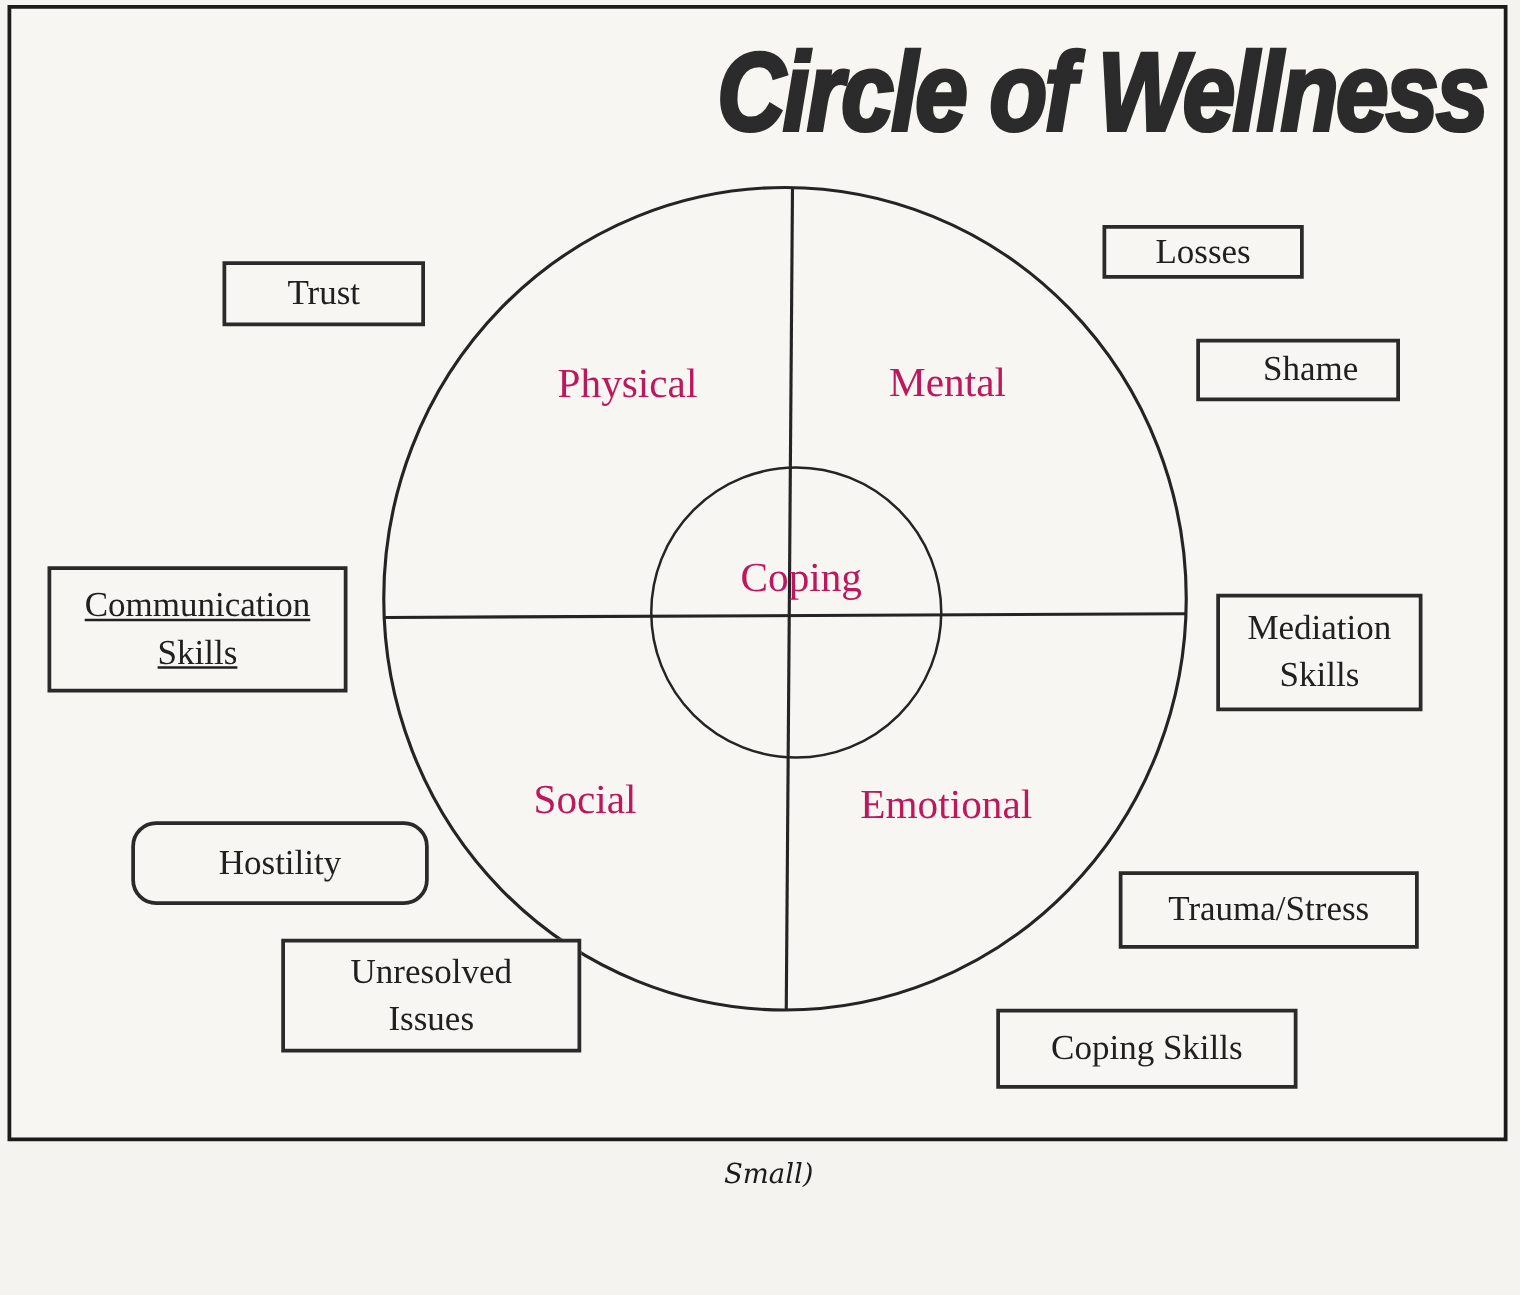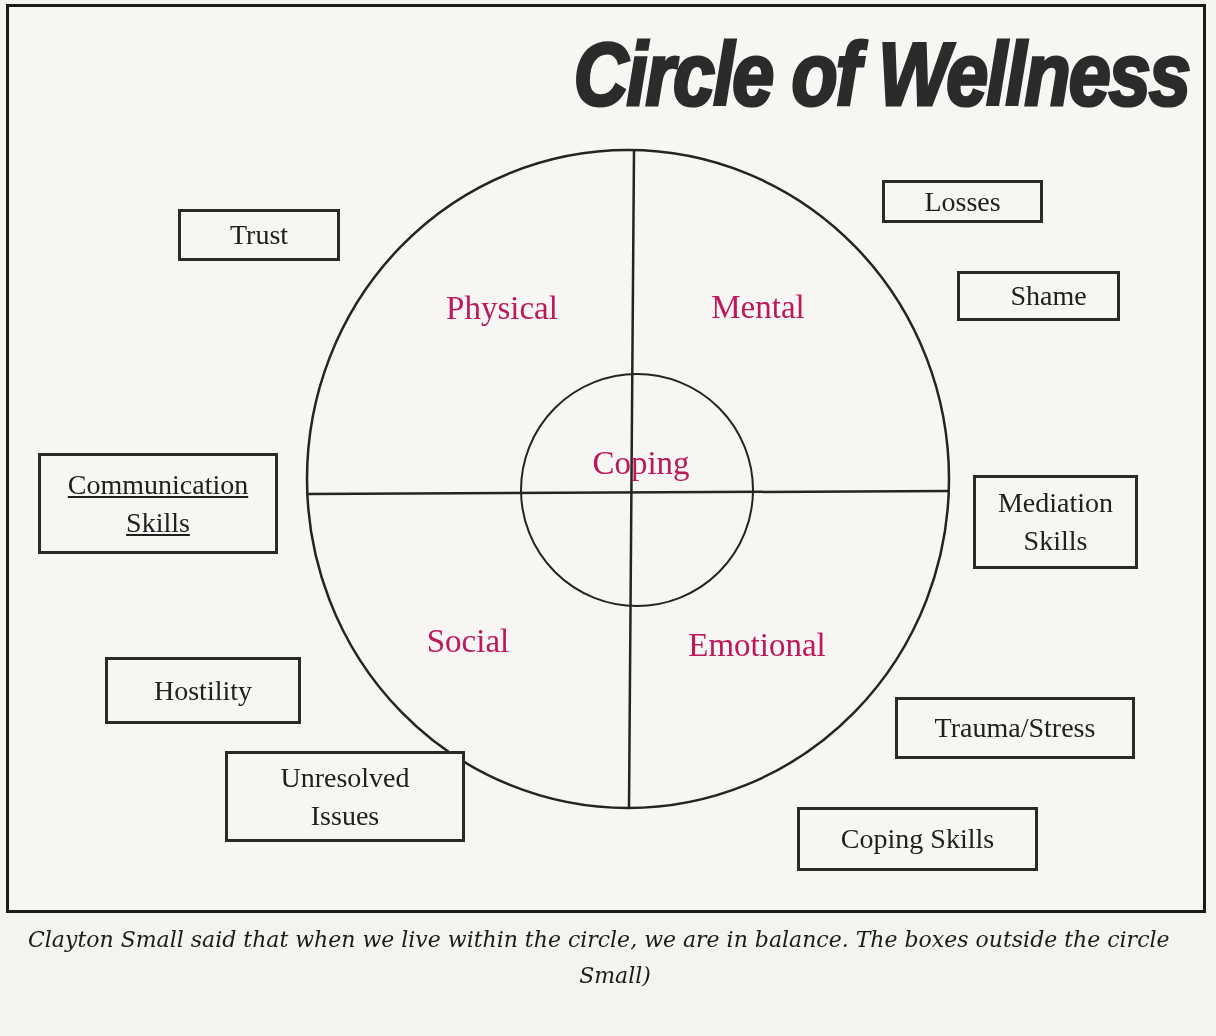--- a/index.html
+++ b/index.html
@@ -58,21 +58,21 @@
     text-align: center;
     font-size: 28px;
     line-height: 1.35;
     color: #202020;
   }
   .box-trust         { left: 178px; top: 209px; width: 162px; height: 52px; }
   .box-losses        { left: 882px; top: 180px; width: 161px; height: 43px; }
   .box-shame         { left: 957px; top: 271px; width: 163px; height: 50px; padding-left: 20px; }
   .box-communication { left: 38px;  top: 453px; width: 240px; height: 101px; padding: 0 14px; text-decoration: underline; }
   .box-mediation     { left: 973px; top: 475px; width: 165px; height: 94px; padding: 0 10px; }
-  .box-hostility     { left: 105px; top: 657px; width: 196px; height: 67px; }
+  .box-hostility     { left: 105px; top: 657px; width: 238px; height: 67px; border-radius: 20px; }
   .box-trauma        { left: 895px; top: 697px; width: 240px; height: 62px; }
   .box-unresolved    { left: 225px; top: 751px; width: 240px; height: 91px; padding: 0 34px; }
   .box-coping        { left: 797px; top: 807px; width: 241px; height: 64px; }
   .caption {
     position: absolute;
     left: 0; top: 922px;
     width: 1216px;
     font-family: "DejaVu Serif", serif;
     font-style: italic;
     font-size: 22px;
@@ -108,15 +108,14 @@
 <div class="challenge-box box-losses">Losses</div>
 <div class="challenge-box box-shame">Shame</div>
 <div class="challenge-box box-communication">Communication Skills</div>
 <div class="challenge-box box-mediation">Mediation Skills</div>
 <div class="challenge-box box-hostility">Hostility</div>
 <div class="challenge-box box-trauma">Trauma/Stress</div>
 <div class="challenge-box box-unresolved">Unresolved Issues</div>
 <div class="challenge-box box-coping">Coping Skills</div>
 
 <div class="caption">
-  <div class="caption-line">Clayton Small said that when we live within the circle, we are in balance. The boxes outside the circle</div>
   <div class="caption-line centered">Small)</div>
 </div>
 
 </body></html>

